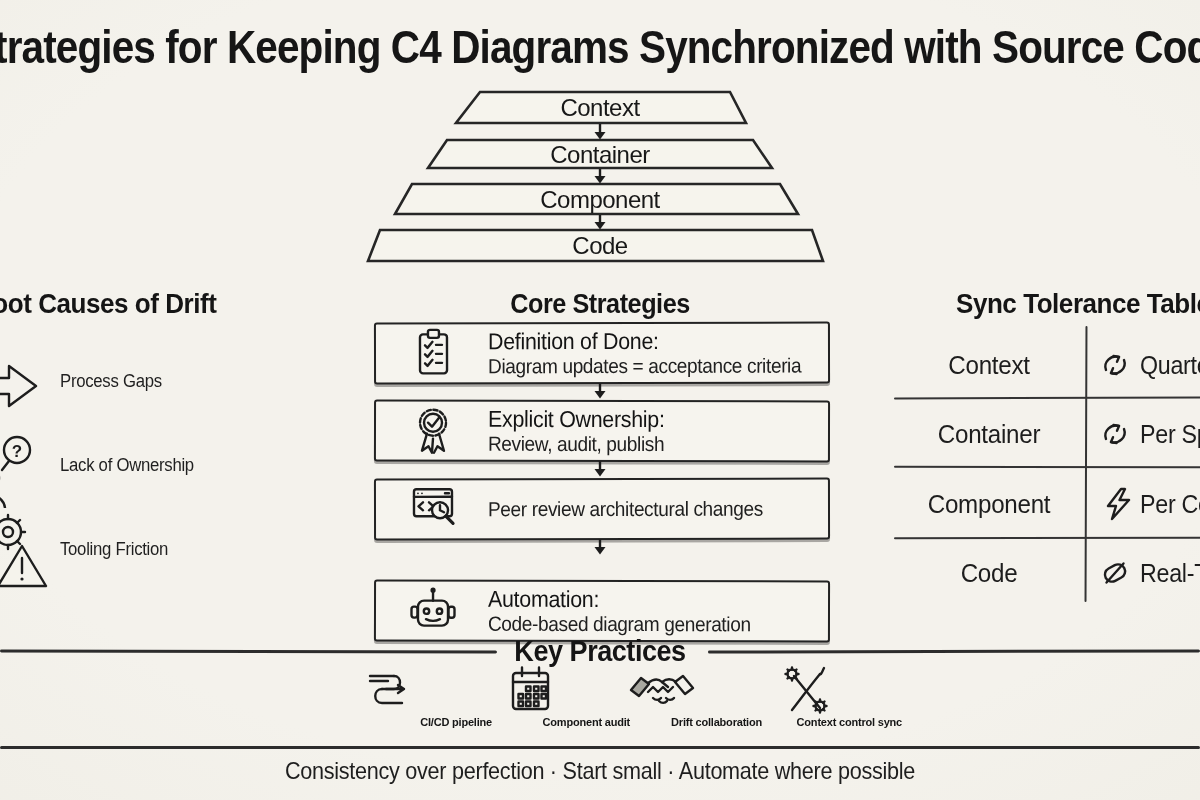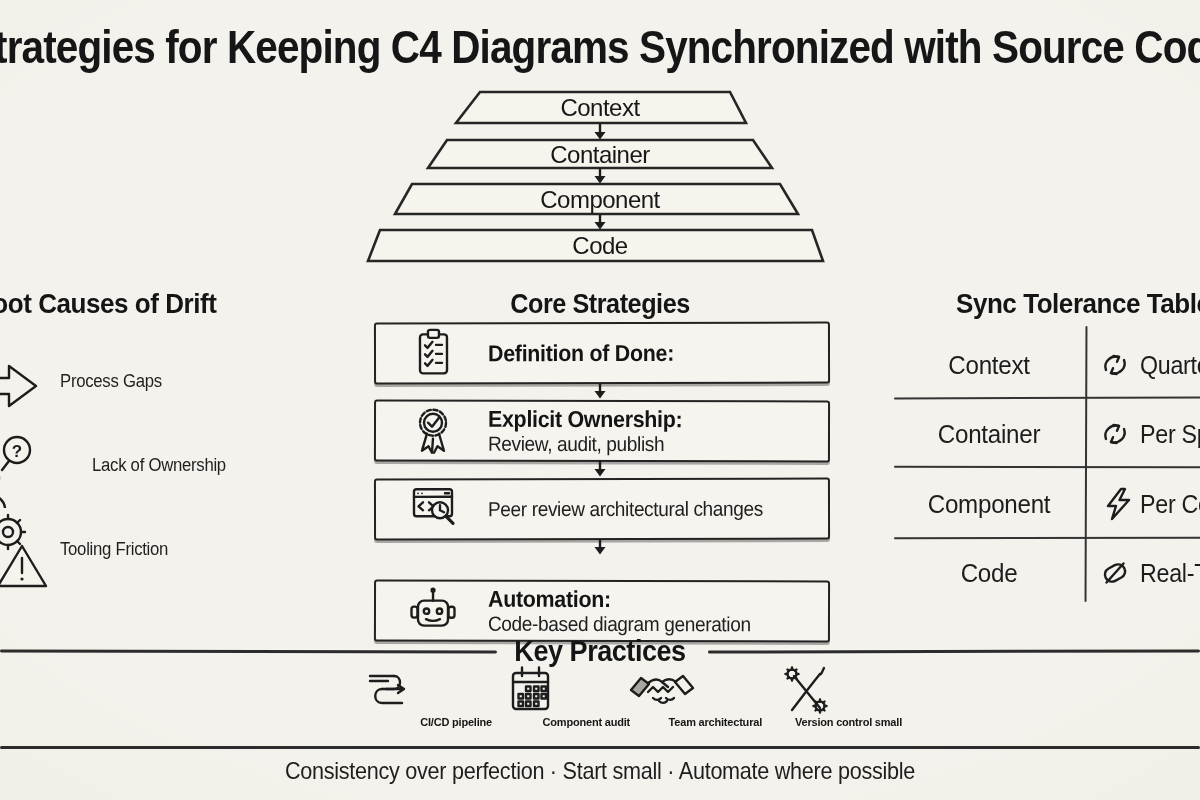--- a/index.html
+++ b/index.html
@@ -24,21 +24,21 @@
   svg.icon{stroke:#1d1d1d;fill:none;stroke-width:2.4;stroke-linecap:round;stroke-linejoin:round;}
   svg.icon .fillink{fill:#1d1d1d;stroke:none;}
   svg.icon .bgfill{fill:#f4f2ec;}
   
   .cause-label{font-size:18px;color:#1f1f1f;letter-spacing:-0.3px;}
   
   .card{left:374px;width:452px;height:58px;border:2.5px solid #232323;border-radius:3px;
         background:#f6f4ee;box-shadow:0 2.5px 0 rgba(30,30,30,.35);display:flex;align-items:center;}
   .card .ic{margin-left:30px;flex:0 0 auto;}
   .card .txt{margin-left:28px;line-height:1.13;}
-  .card .t1{font-size:23px;font-weight:700;letter-spacing:-0.3px;color:#141414;}
+  .card .t1{font-size:23px;font-weight:400;letter-spacing:-0.3px;color:#141414;}
   .card .t2{font-size:20.5px;letter-spacing:-0.4px;color:#202020;}
   .down-arrow line{stroke:#1d1d1d;stroke-width:2.4;}
   .down-arrow polygon{fill:#1d1d1d;}
   
   .tline{background:#343434;border-radius:2px;}
   .cell-level{width:190px;text-align:center;font-size:26px;letter-spacing:-0.3px;color:#1d1d1d;transform:scaleX(0.93);}
   .cell-tol{font-size:25px;letter-spacing:-0.3px;color:#1d1d1d;}
   
   .kp-label{width:200px;text-align:right;font-size:11px;font-weight:700;letter-spacing:-0.2px;color:#161616;}
   .rule{background:#2c2c2c;border-radius:2px;}
@@ -81,21 +81,21 @@
     <span class="condl">Process Gaps</span>
   </div>
 
   <svg class="abs icon" style="left:-27px;top:434px;" width="64" height="74" viewBox="0 0 64 74">
     <circle cx="44" cy="16" r="13" class="bgfill" style="fill:#f5f3ec"></circle>
     <path d="M36,27 L29,36"></path>
     <text x="44" y="23" text-anchor="middle" style="stroke:none;fill:#1d1d1d;font-size:17px;font-weight:700;font-family:'Liberation Sans',sans-serif">?</text>
     <circle cx="14" cy="44" r="12"></circle>
     <path d="M-2,74 C0,56 30,56 32,74"></path>
   </svg>
-  <div class="abs cause-label nowrap" style="left:60px;top:455px;margin-left:32px;">
+  <div class="abs cause-label nowrap" style="left:60px;top:455px;">
     <span class="condl">Lack of Ownership</span>
   </div>
 
   <svg class="abs icon" style="left:-20px;top:512px;" width="70" height="80" viewBox="0 0 70 80">
     <circle cx="28" cy="20" r="13"></circle>
     <circle cx="28" cy="20" r="5"></circle>
     <path d="M28,3 V7 M28,33 V37 M11,20 H15 M41,20 H45 M16,8 l3,3 M37,29 l3,3 M40,8 l-3,3 M19,29 l-3,3"></path>
     <path class="bgfill" d="M42,34 L66,74 L18,74 Z" style="fill:#f5f3ec"></path>
     <path d="M42,46 V61"></path>
     <circle cx="42" cy="67" r="1.6" class="fillink"></circle>
@@ -114,20 +114,21 @@
       <rect x="22" y="3.5" width="11" height="8" rx="2" class="bgfill" style="fill:#f6f4ee"></rect>
       <path d="M19,19 l2.5,2.5 l5,-6"></path>
         <path d="M30,18.5 H36"></path>
       <path d="M19,28 l2.5,2.5 l5,-6"></path>
         <path d="M30,27.5 H36"></path>
       <path d="M19,37 l2.5,2.5 l5,-6"></path>
         <path d="M30,36.5 H36"></path>
     </svg>
     <div class="txt">
       <div class="t1 nowrap"><span class="condl">Definition of Done:</span></div>
+      <div class="t2 nowrap"><span class="condl">Diagram updates = acceptance criteria</span></div>
     </div>
   </div>
   <svg class="abs down-arrow" style="left:593px;top:383px;" width="14" height="16" viewBox="0 0 14 16">
     <line x1="7" y1="0" x2="7" y2="9"></line>
       <polygon points="1.5,8 12.5,8 7,15.5"></polygon>
   </svg>
 
   <div class="abs card" style="top:400px;transform:rotate(0.1deg);">
     <svg class="icon ic" width="54" height="54" viewBox="0 0 54 54">
       <circle cx="27" cy="19" r="13" stroke-dasharray="4.2 2.6"></circle>
@@ -260,29 +261,29 @@
   <svg class="abs icon" style="left:628px;top:668px;" width="68" height="46" viewBox="0 0 68 46" stroke-width="2.2">
     <polygon points="3,22 13,10 21,16 11,28" style="fill:#a9a8a0"></polygon>
     <polygon points="65,20 55,8 47,14 57,26"></polygon>
     <path d="M20,15 C25,11 30,10 34,14 L40,19"></path>
     <path d="M48,14 C43,10 38,11 34,14"></path>
     <path d="M20,24 l5,-5 l5,5 l5,-5 l5,5 l5,-5"></path>
     <path d="M25,30 c2.5,2.5 6,2.5 8,0"></path>
     <path d="M31,33 c2.5,2.5 6,2.5 8,0"></path>
     <path d="M38,30 c2.5,2.5 6,2.5 8,0"></path>
   </svg>
-  <div class="abs kp-label" style="left:562px;top:716px;">Team architectural</div>
+  <div class="abs kp-label" style="left:562px;top:716px;">Drift collaboration</div>
 
   <svg class="abs icon" style="left:778px;top:662px;" width="56" height="56" viewBox="0 0 56 56" stroke-width="2.3">
     <path d="M14,48 C22,38 32,24 42,12"></path>
     <path d="M16,14 C24,24 34,36 42,46"></path>
     <path d="M46,6 C44,10 43,13 42,12"></path>
     <circle cx="14" cy="12" r="4.5"></circle>
     <path d="M14,5.5 V7.5 M14,16.5 V18.5 M7.5,12 H9.5 M18.5,12 H20.5 M9.5,7.5 l1.4,1.4 M17.1,15.1 l1.4,1.4 M18.5,7.5 l-1.4,1.4 M10.9,15.1 l-1.4,1.4"></path>
     <circle cx="42" cy="44" r="4.5"></circle>
     <path d="M42,37.5 V39.5 M42,48.5 V50.5 M35.5,44 H37.5 M46.5,44 H48.5 M37.5,39.5 l1.4,1.4 M45.1,47.1 l1.4,1.4 M46.5,39.5 l-1.4,1.4 M38.9,47.1 l-1.4,1.4"></path>
   </svg>
-  <div class="abs kp-label" style="left:702px;top:716px;">Version control small</div>
+  <div class="abs kp-label" style="left:702px;top:716px;">Context control sync</div>
 
   <div class="abs rule" style="left:0;top:746px;width:1200px;height:2.5px;"></div>
   <div class="abs footer-tag">Consistency over perfection · Start small · Automate where possible</div>
 
 </div>
 
 </body></html>

